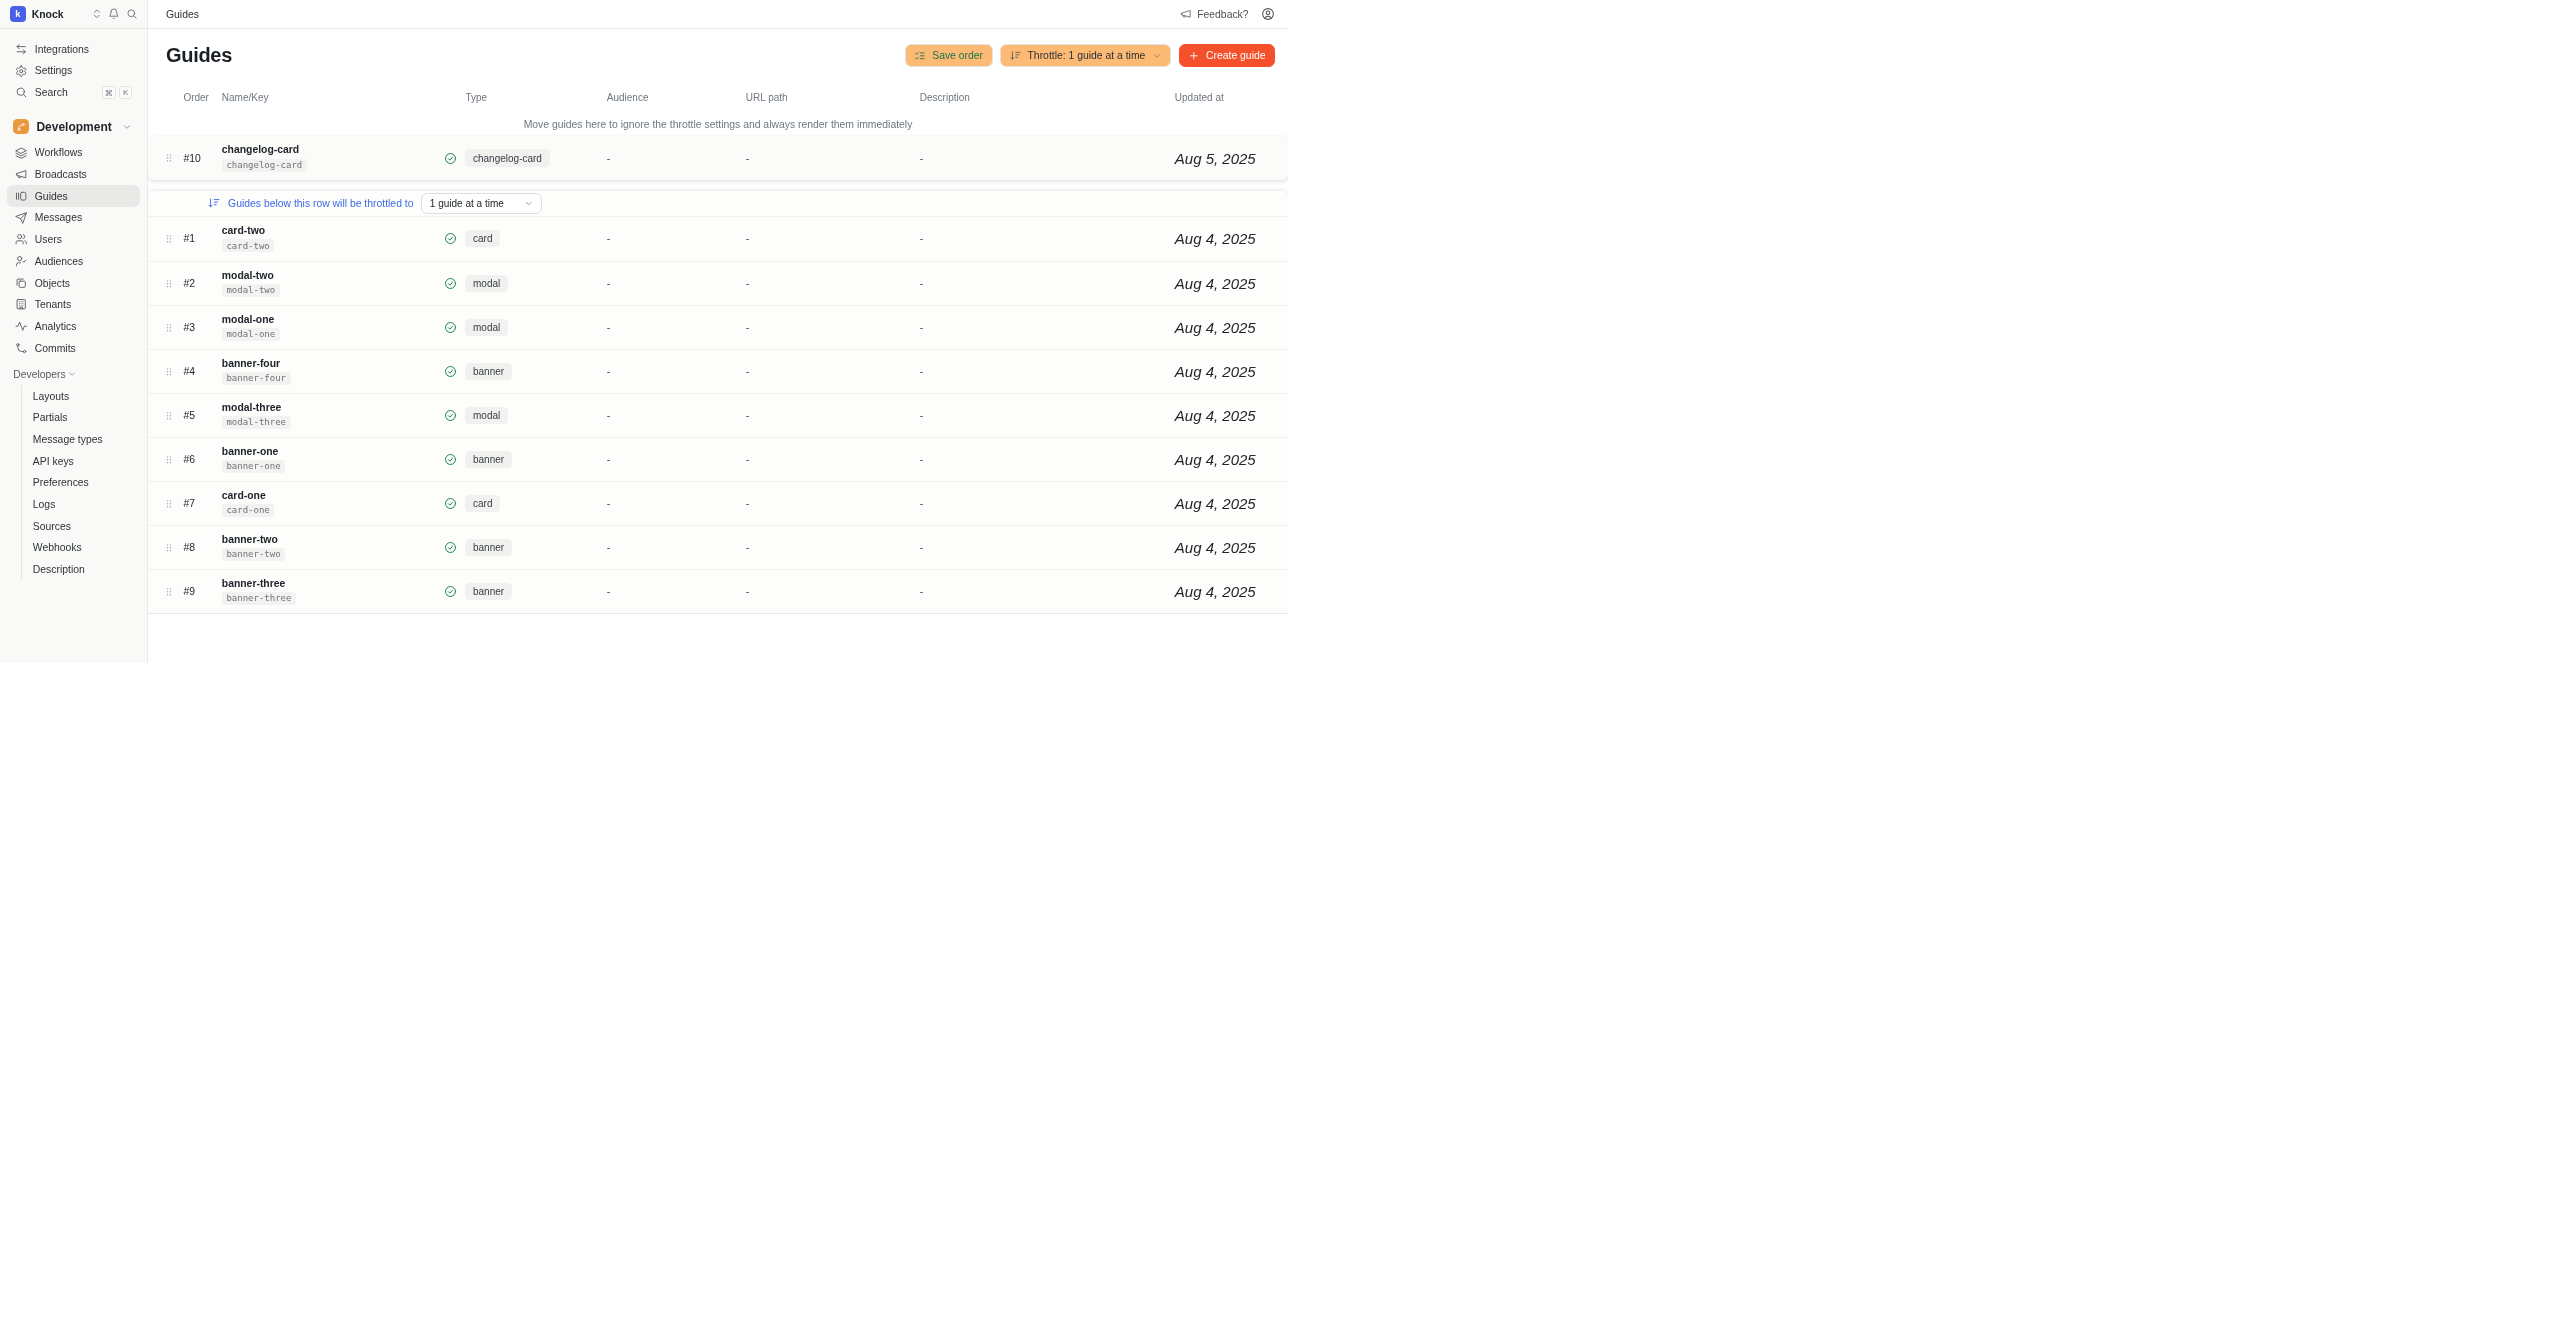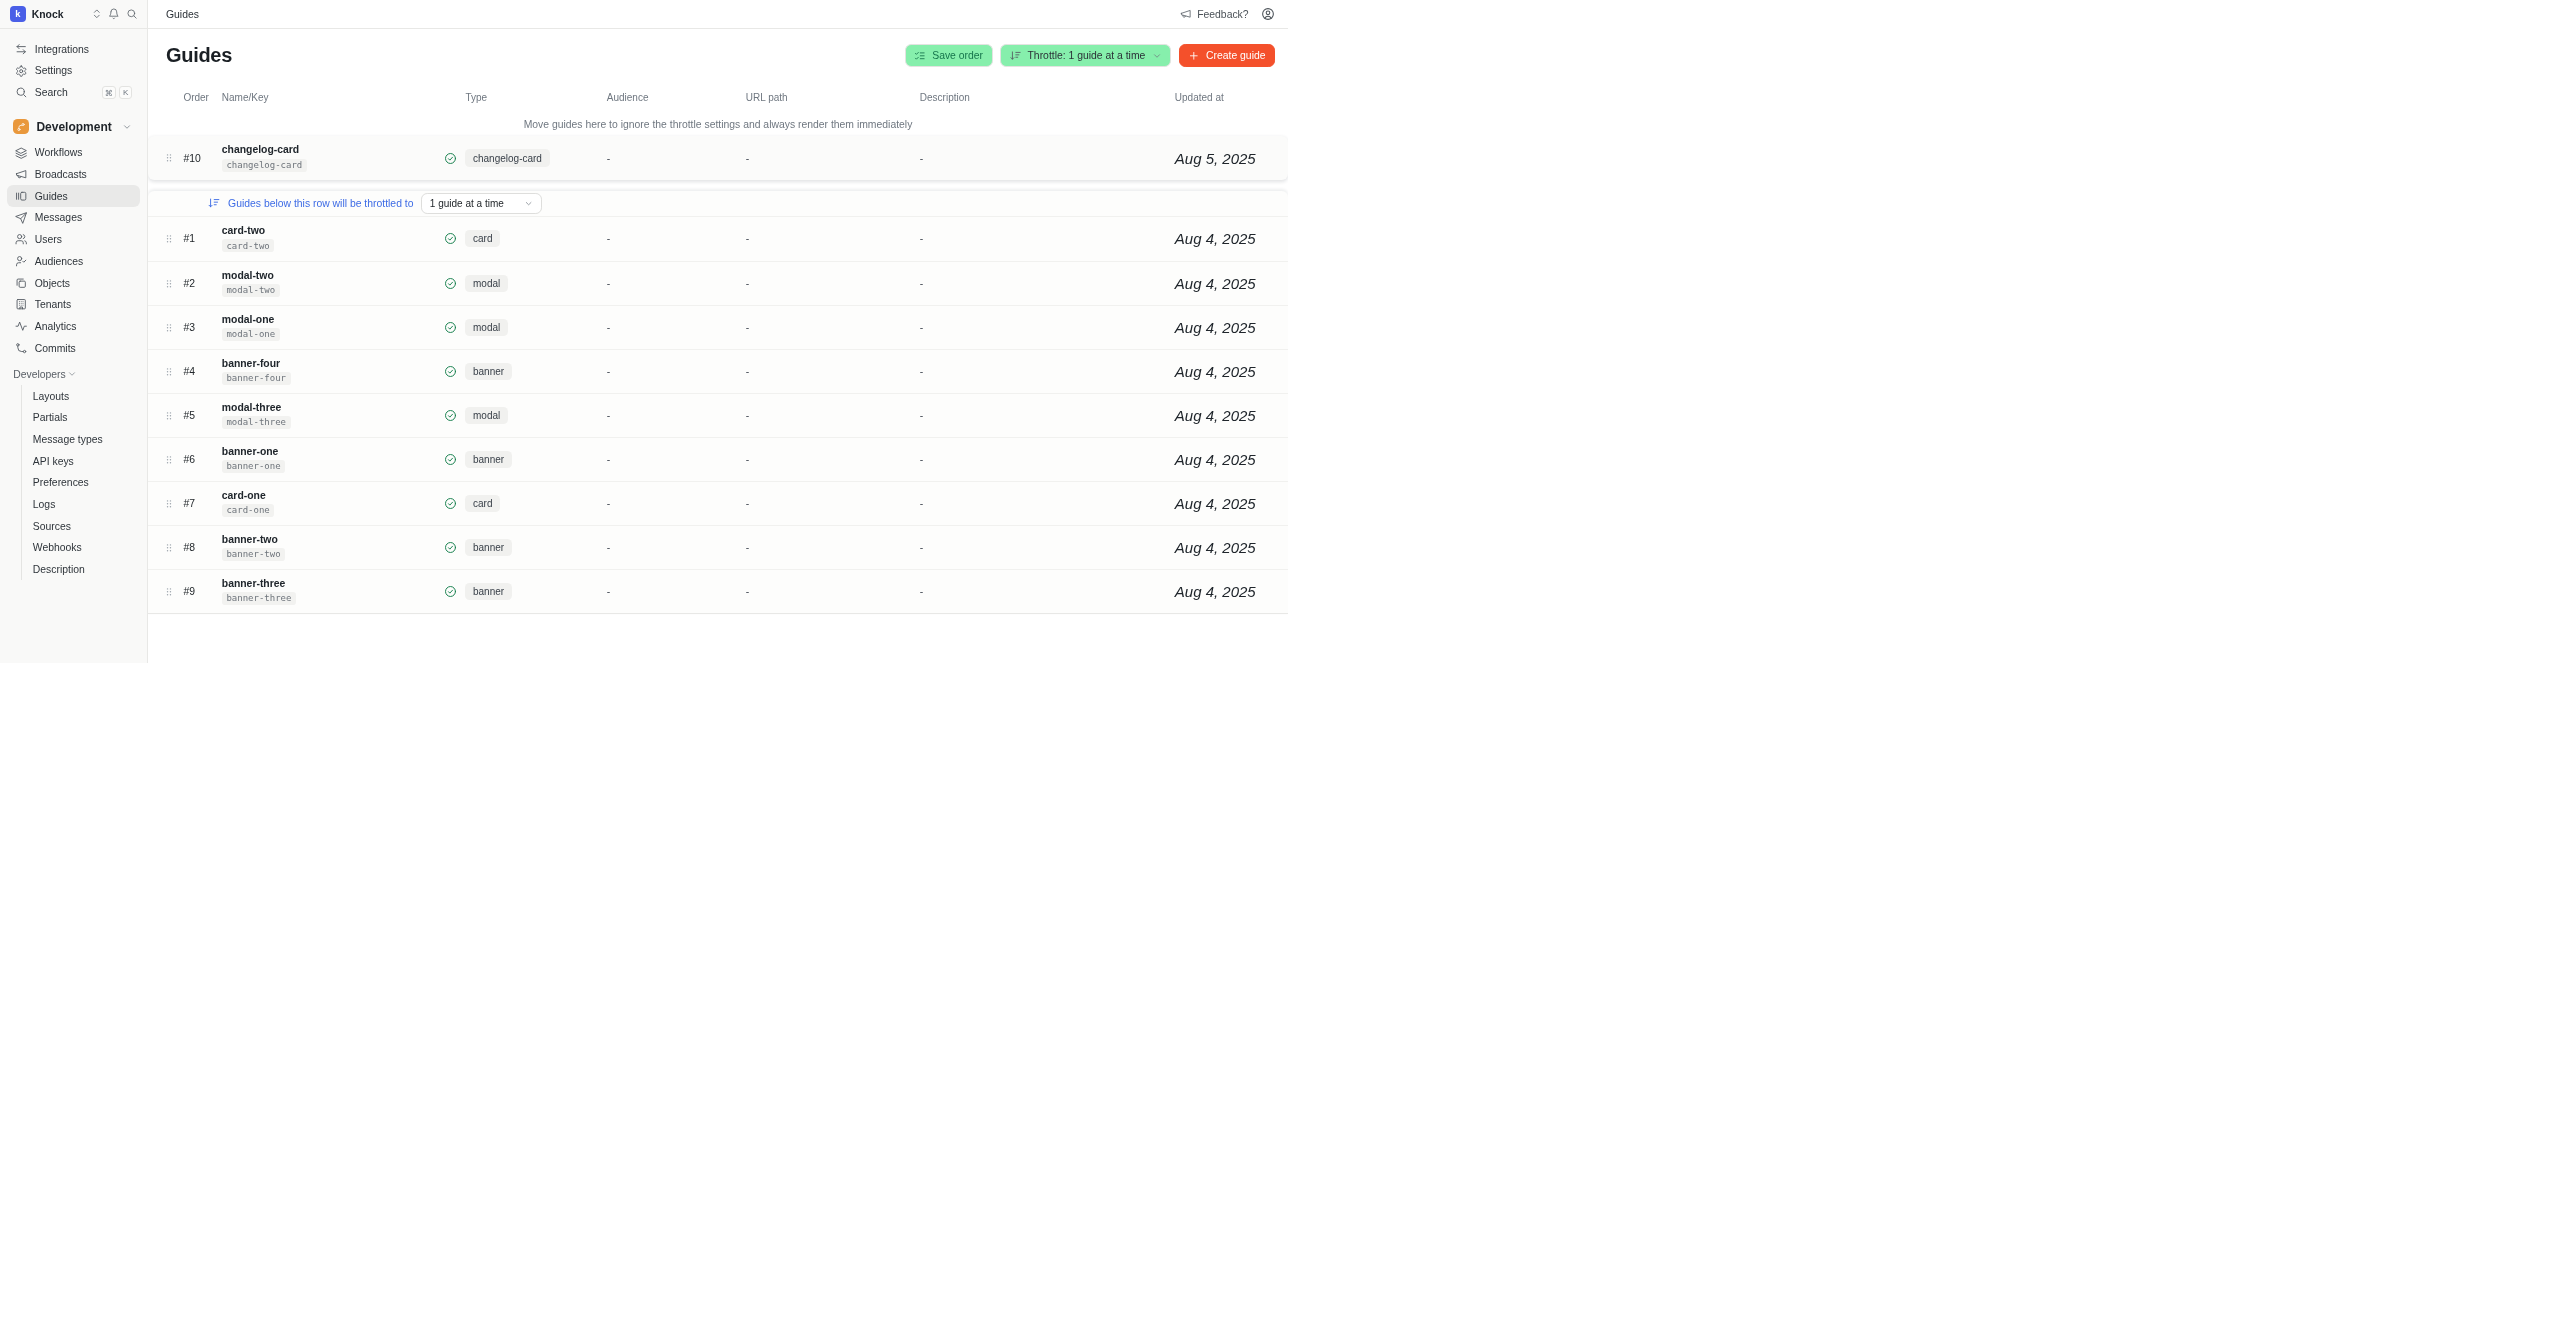--- a/index.html
+++ b/index.html
@@ -39,21 +39,21 @@
   .breadcrumb { font-size:10.4px; color:#2B3137; }
   .topbar .spacer { flex:1; }
   .feedback { display:flex; align-items:center; gap:5.4px; color:#4B5258; font-size:10.4px; }
   .feedback svg { width:11.6px; height:11.6px; color:#626970; }
   .account { margin-left:12.4px; color:#4B5258; display:flex; }
   .account svg { width:14px; height:14px; }
 
   .page-header { height:53px; display:flex; align-items:center; padding:0 13px 0 18px; }
   .page-title { font-size:20px; font-weight:700; letter-spacing:-0.3px; color:#1A1F24; }
   .actions { margin-left:auto; display:flex; align-items:center; gap:7.7px; }
-  .btn { height:23px; display:flex; align-items:center; gap:6.2px; border-radius:6.2px; font-size:10.4px; border:0.8px solid #E3E3E1; background:#86efac; padding:0 8.5px; cursor:default; }
+  .btn { height:23px; display:flex; align-items:center; gap:6.2px; border-radius:6.2px; font-size:10.4px; border:0.8px solid #E3E3E1; background:#fdba74; padding:0 8.5px; cursor:default; }
   .btn svg { width:11.6px; height:11.6px; }
   .btn-save { color:#16754C; font-weight:500; }
   .btn-throttle { color:#2B3137; font-weight:500; }
   .btn-throttle .lead { color:#555B61; display:flex; }
   .btn-throttle .chev { color:#6F7780; display:flex; }
   .btn-throttle .chev svg { width:10px; height:10px; }
   .btn-create { background:#F4502B; border-color:#F4502B; color:#fff; font-weight:500; }
 
   
   .table { flex:1; overflow:hidden; }

